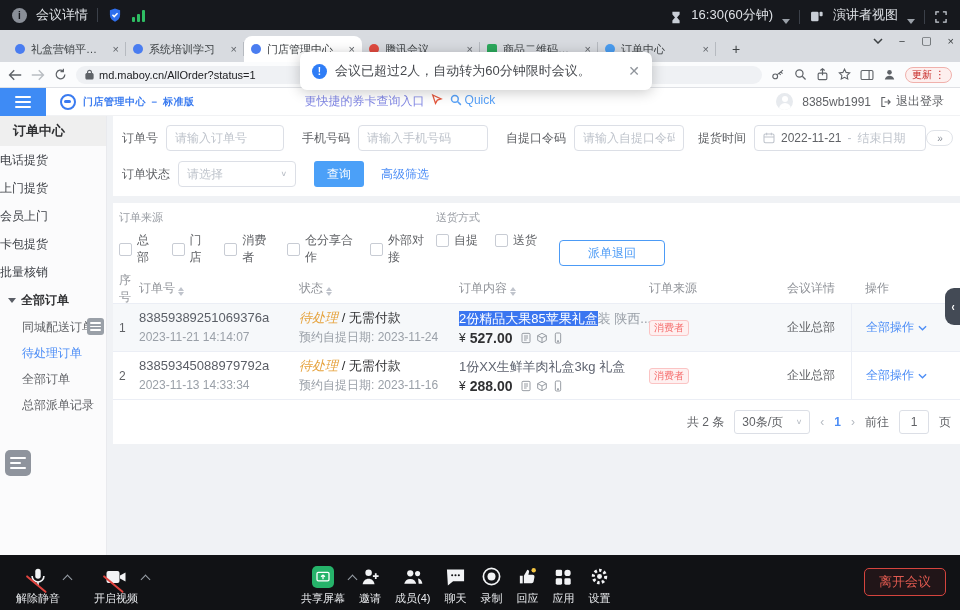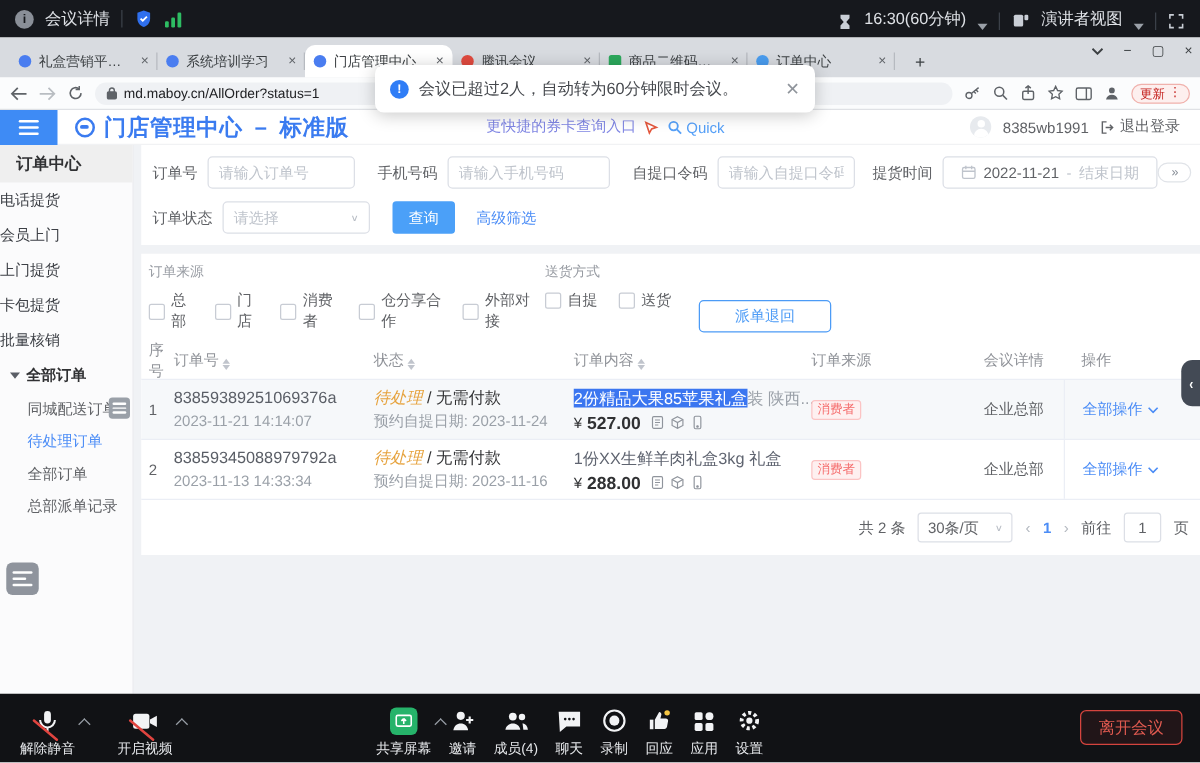--- a/index.html
+++ b/index.html
@@ -45,22 +45,22 @@
   #toast .tclose { margin-left:auto; color:#8f949b; font-size:14px; }
 
   
   #page { position:absolute; left:0; top:88px; width:960px; height:467px; background:#f0f2f5; }
   #app-header { position:absolute; left:0; top:0; width:960px; height:28px; background:#fff; display:flex; align-items:center; border-bottom:1px solid #f1f2f4; }
   .burger { width:46px; height:28px; background:#3e8bf5; display:flex; flex-direction:column; justify-content:center; align-items:center; gap:3px; flex:none; }
   .burger i { display:block; width:16px; height:2px; background:#fff; border-radius:1px; }
   .brand { display:flex; align-items:center; gap:7px; margin-left:14px; }
   .logo { width:16px; height:16px; border-radius:50%; border:2px solid #3a7bf0; position:relative; }
   .logo:after { content:""; position:absolute; left:2px; top:4px; width:7px; height:3px; border-radius:2px; background:#3a7bf0; }
-  .brand-name { color:#3a7bf0; font-size:18px; font-weight:bold; letter-spacing:.5px; }
-  .hdr-mid { display:flex; align-items:center; gap:6px; margin-left:110px; font-size:12px; }
+  .brand-name { color:#3a7bf0; font-size:10px; font-weight:bold; letter-spacing:.5px; }
+  .hdr-mid { display:flex; align-items:flex-start; gap:6px; margin-left:110px; font-size:12px; }
   .quick-entry { color:#8187e4; }
   .quick { color:#57a1f8; display:flex; align-items:center; gap:3px; }
   .hdr-right { margin-left:auto; display:flex; align-items:center; gap:9px; margin-right:16px; font-size:12px; color:#606266; }
   .avatar { width:17px; height:17px; border-radius:50%; background:#e7eaee; position:relative; overflow:hidden; }
   .avatar:before { content:""; position:absolute; left:5.5px; top:3px; width:6px; height:6px; border-radius:50%; background:#fff; }
   .avatar:after { content:""; position:absolute; left:2.5px; top:10px; width:12px; height:8px; border-radius:6px 6px 0 0; background:#fff; }
 
   #app-body { position:absolute; left:0; top:28px; width:960px; height:439px; display:flex; }
 
   
@@ -78,21 +78,21 @@
   .float-list i:nth-child(2){ width:70%; }
 
   
   #main { flex:1; position:relative; padding:0 6px 0 6px; }
   .card { background:#fff; }
   .search-card { padding:9px 8px 9px 9px; }
   .frow { display:flex; align-items:center; }
   .flabel { font-size:12px; color:#606266; margin-right:8px; white-space:nowrap; }
   .tinput { height:26px; border:1px solid #dcdfe6; border-radius:4px; font-size:12px; padding:0 8px; color:#303133; background:#fff; font-family:inherit; }
   .tinput::placeholder { color:#bfc4cc; }
-  .datebox { width:172px; height:26px; border:1px solid #dcdfe6; border-radius:4px; display:flex; align-items:center; gap:6px; padding:10px 8px; font-size:12px;justify-content:center; }
+  .datebox { width:172px; height:26px; border:1px solid #dcdfe6; border-radius:4px; display:flex; align-items:center; gap:6px; padding:10px 8px; font-size:12px; }
   .dval { color:#606266; }
   .dph { color:#bfc4cc; }
   .collapse-pill { margin-left:auto; width:27px; height:16px; border:1px solid #e0e3e8; border-radius:8px; background:#fff; color:#8a9099; font-size:10px; display:flex; align-items:center; justify-content:center; letter-spacing:-1px; }
   .selbox { height:26px; border:1px solid #dcdfe6; border-radius:4px; display:flex; align-items:center; justify-content:space-between; padding:0 8px; font-size:12px; color:#bfc4cc; }
   .sel-ar { color:#b8bdc5; font-size:9px; transform:scaleY(.8); }
   .btn-primary { height:26px; padding:0 13px; background:#4ba0f8; color:#fff; font-size:12px; border:none; border-radius:3px; }
   .link-blue { color:#4c8df6; font-size:12px; }
 
   .gap { height:7px; background:#f0f2f5; }
 
@@ -355,22 +355,22 @@
           <span>退出登录</span>
         </span>
       </div>
     </div>
 
     <div id="app-body">
 
       <aside id="sidebar">
         <div class="sb-title">订单中心</div>
         <div class="sb-item">电话提货</div>
+        <div class="sb-item">上门提货</div>
         <div class="sb-item">会员上门</div>
-        <div class="sb-item">上门提货</div>
         <div class="sb-item">卡包提货</div>
         <div class="sb-item">批量核销</div>
         <div class="sb-sec">
           <span class="tri"></span>
           <span>全部订单</span>
         </div>
         <div class="sb-sub">
           <span>同城配送订单</span>
           <span class="mini-list">
               <i></i>

